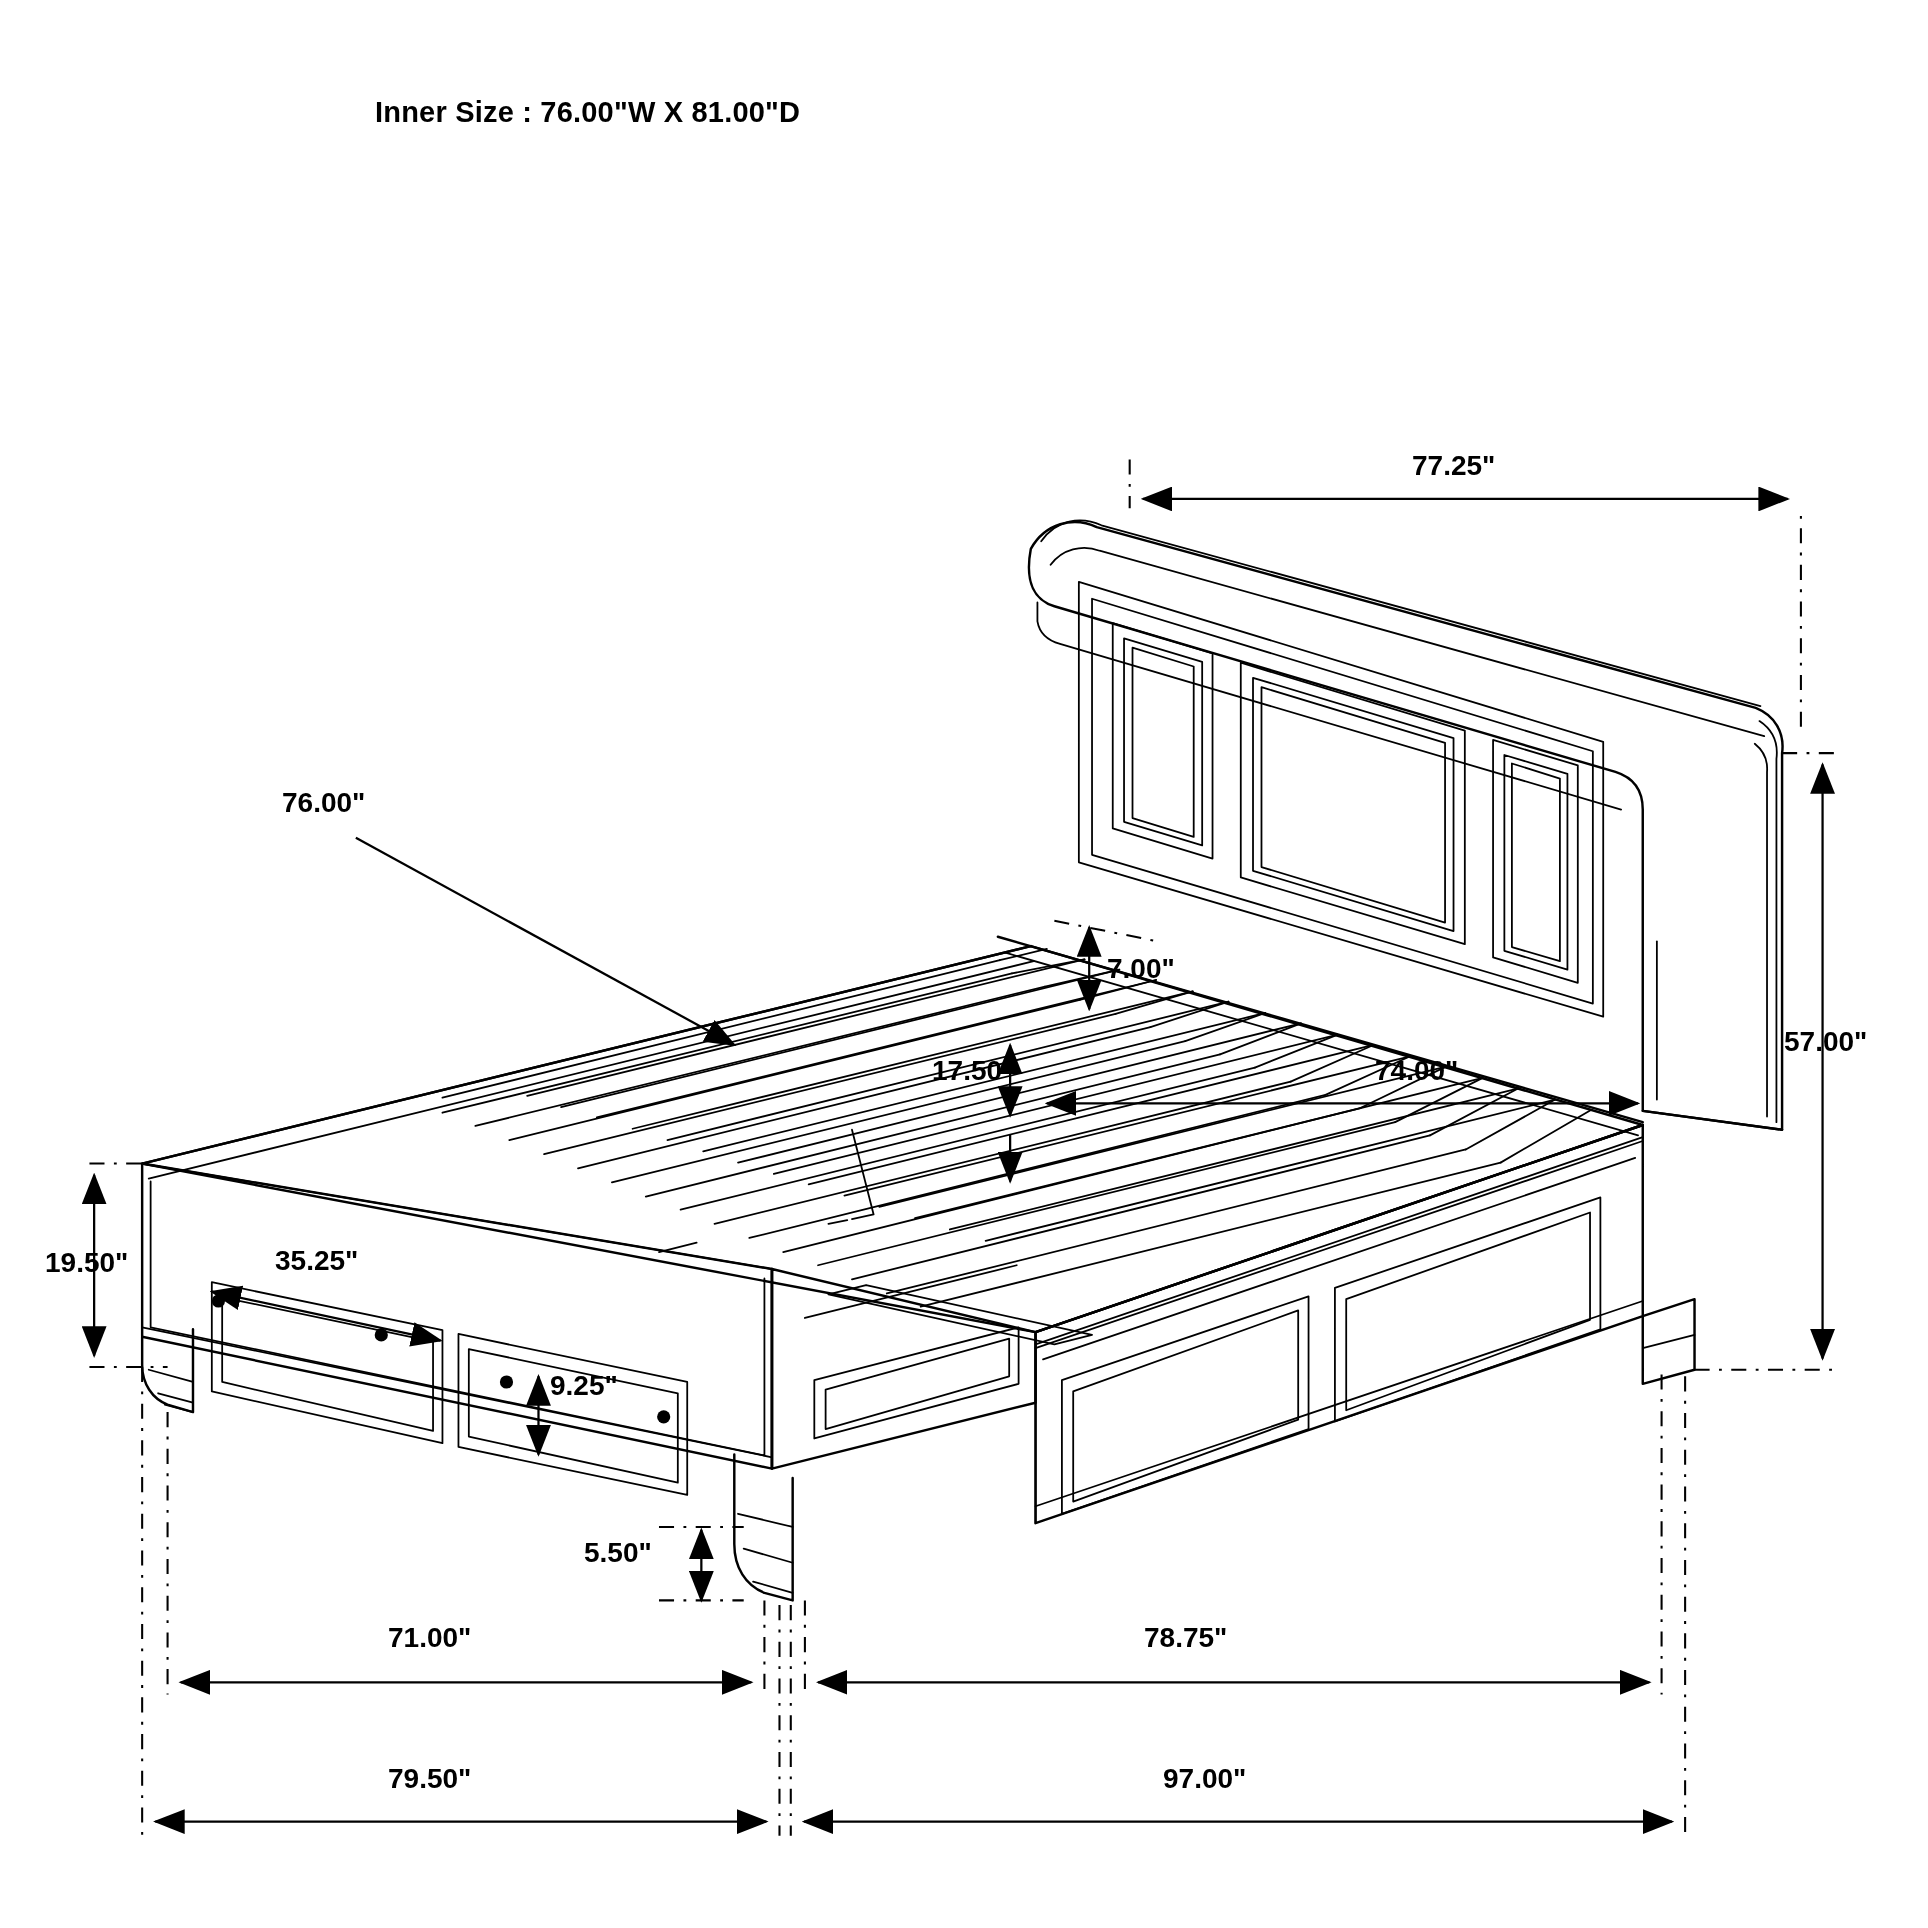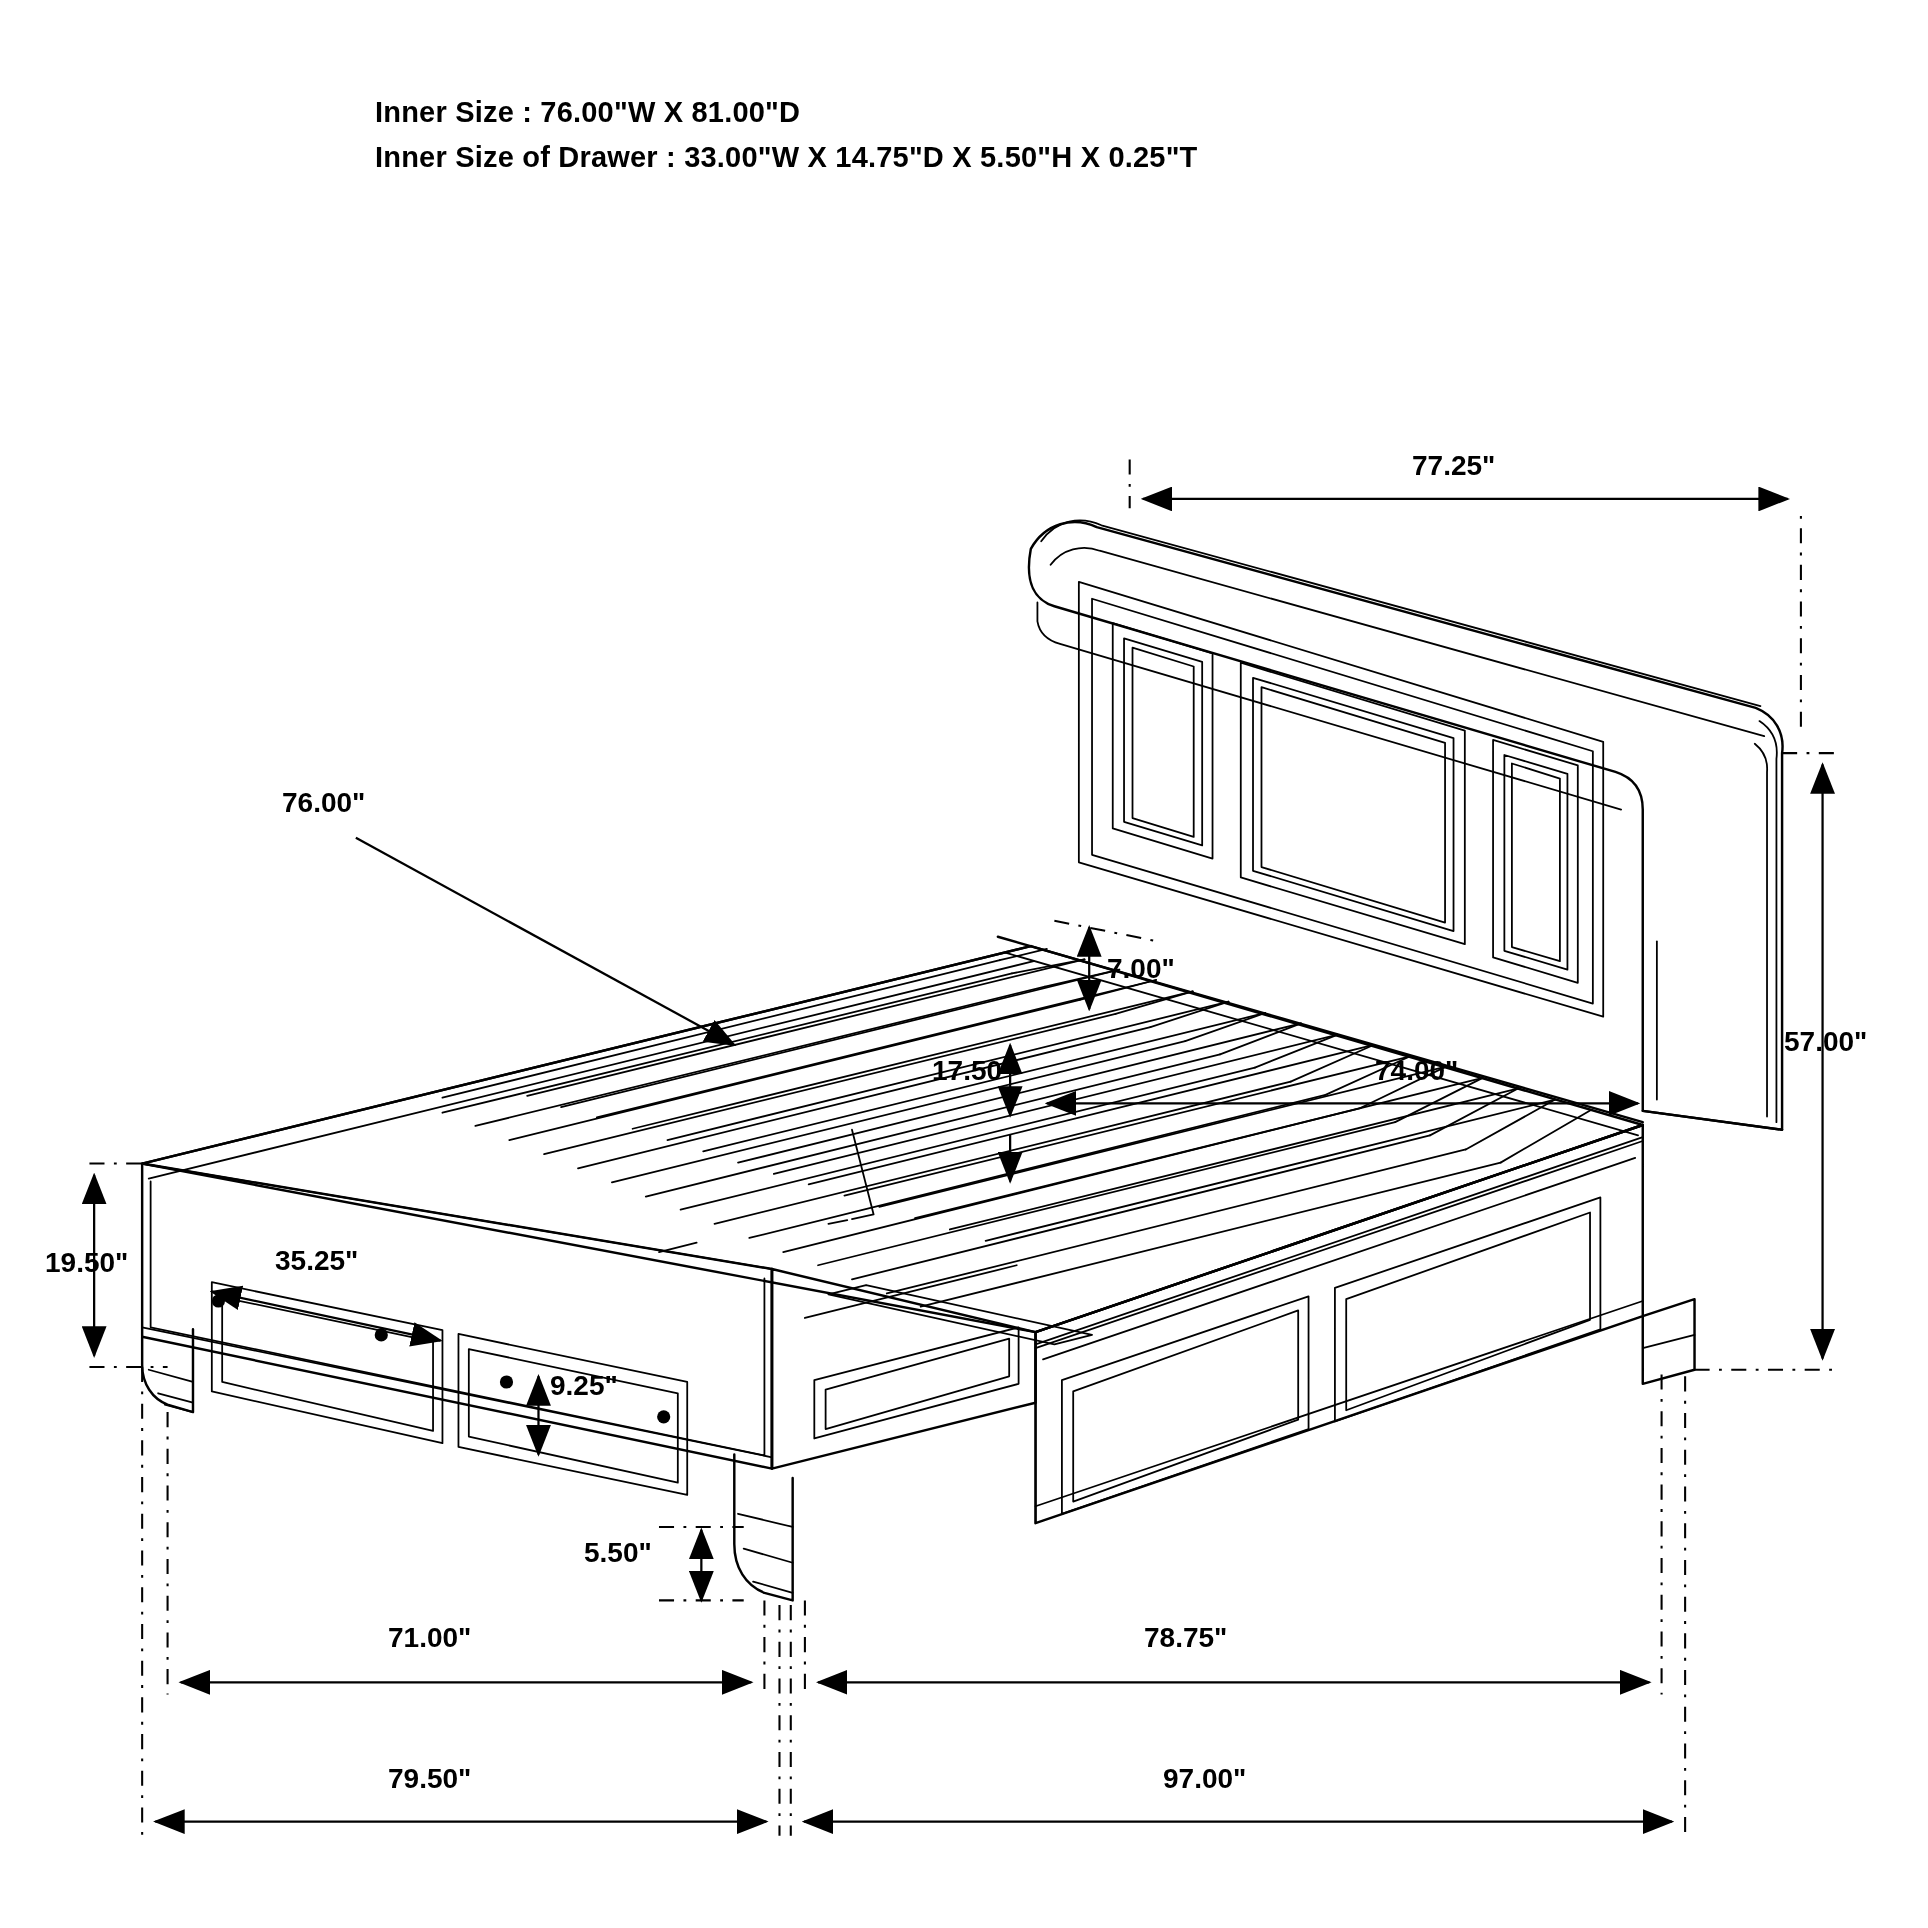--- a/index.html
+++ b/index.html
@@ -14,21 +14,20 @@
   .dim{fill:none;stroke:#000;stroke-width:2.4;}
   .ext{fill:none;stroke:#000;stroke-width:2.2;stroke-dasharray:16 10 3 10;}
 </style>
 </head>
 <body>
 
 <div id="sheet">
 
   <div class="specs">
     <div>Inner Size : 76.00"W X 81.00"D</div>
-    <div>Inner Size of Drawer : 33.00"W X 14.75"D X 5.50"H X 0.25"T</div>
   </div>
 
   <svg viewBox="0 0 2048 2048">
     <defs>
       <marker id="ah" markerWidth="14" markerHeight="11" refX="13" refY="5.5" orient="auto">
         <path d="M0,0 L14,5.5 L0,11 z" fill="#000"></path>
       </marker>
       <marker id="ahs" markerWidth="14" markerHeight="11" refX="1" refY="5.5" orient="auto">
         <path d="M14,0 L0,5.5 L14,11 z" fill="#000"></path>
       </marker>

